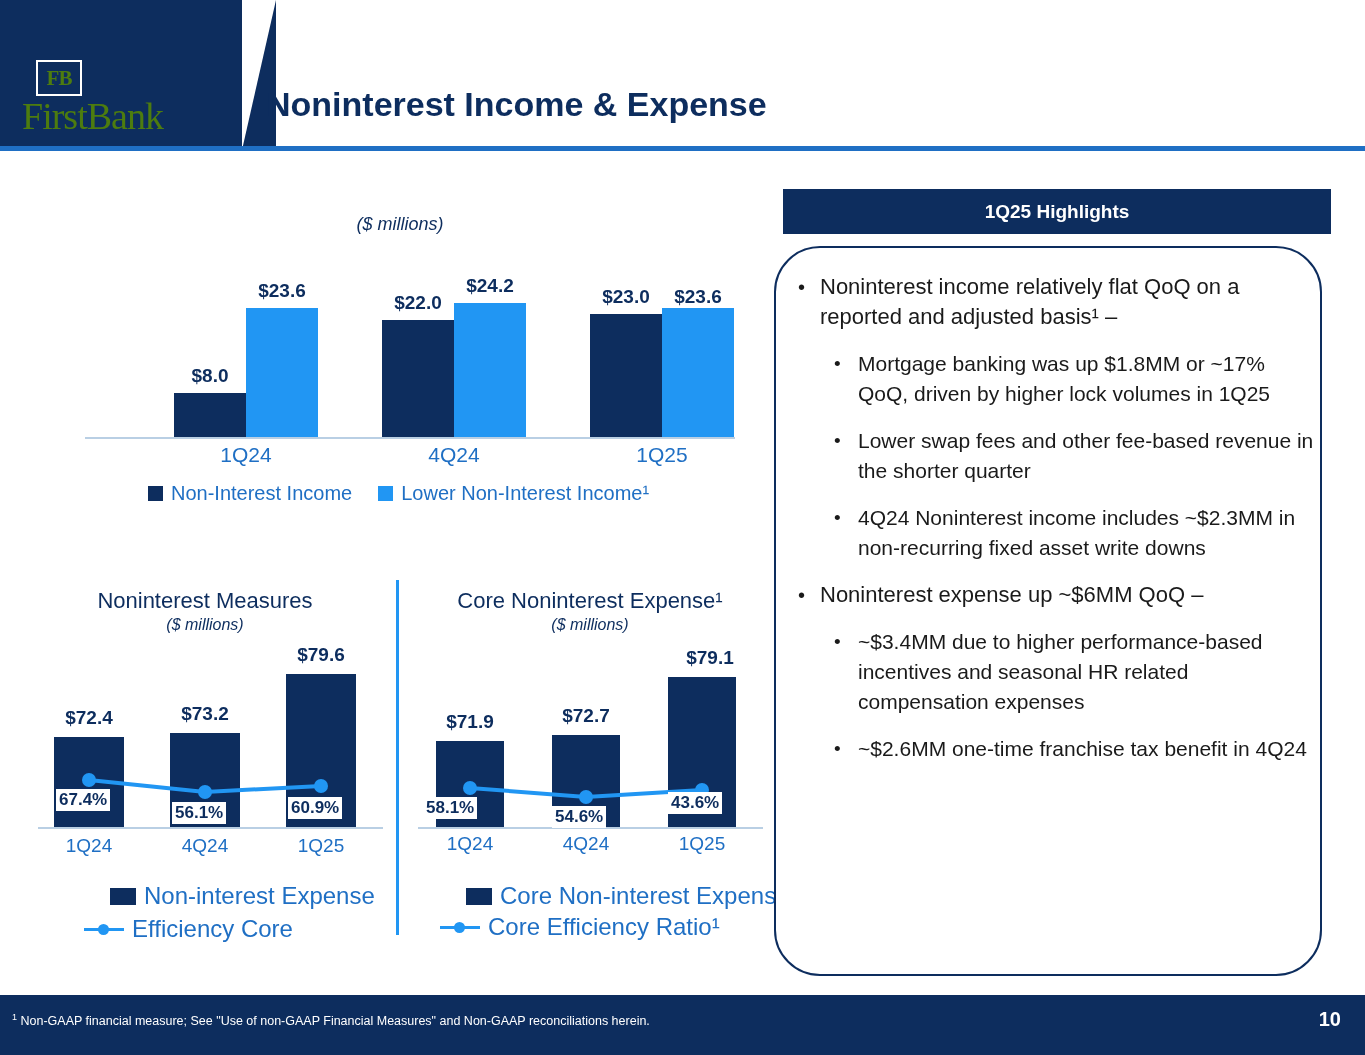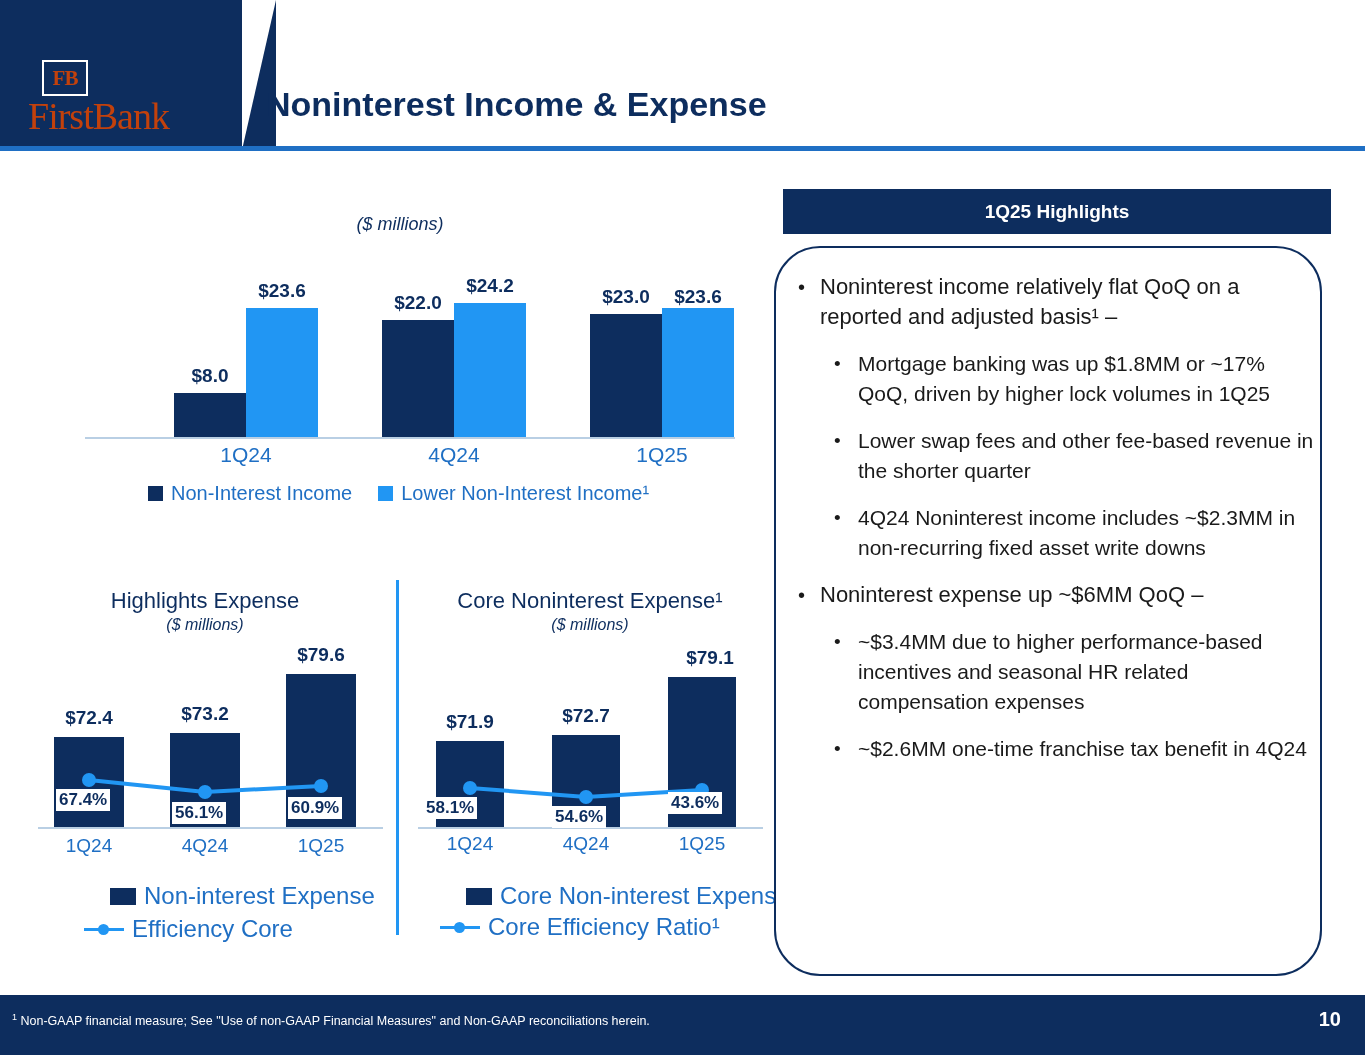--- a/index.html
+++ b/index.html
@@ -3,21 +3,21 @@
 <meta charset="utf-8">
 <style>
   html,body{margin:0;padding:0;}
   body{width:1365px;height:1055px;background:#ffffff;font-family:"Liberation Sans",sans-serif;position:relative;overflow:hidden;}
 
   
   .header{position:absolute;left:0;top:0;width:1365px;height:150px;background:#ffffff;}
   .header-band{position:absolute;left:0;top:0;width:242px;height:150px;background:#0d2d5e;}
   .header-band-tri{position:absolute;left:242px;top:0;width:0;height:0;border-style:solid;border-width:0 0 150px 34px;border-color:transparent transparent #0d2d5e transparent;}
   .header-rule{position:absolute;left:0;top:146px;width:1365px;height:5px;background:#1f6fc4;}
-  .logo{position:absolute;left:28px;top:60px;color:#c2410c;}
+  .logo{position:absolute;left:22px;top:60px;color:#4d7c0f;}
   .logo-fb{width:42px;height:32px;border:2px solid #ffffff;font-family:"Liberation Serif",serif;font-weight:bold;font-size:21px;line-height:32px;text-align:center;letter-spacing:-1px;margin-left:14px;}
   .logo-name{font-family:"Liberation Serif",serif;font-size:38px;line-height:40px;font-weight:normal;letter-spacing:-1px;}
   .slide-title{position:absolute;left:266px;top:85px;font-size:34px;font-weight:bold;color:#0d2d5e;letter-spacing:0px;}
 
   
   .footer{position:absolute;left:0;top:995px;width:1365px;height:60px;background:#0d2d5e;color:#ffffff;}
   .footnote{position:absolute;left:12px;top:1012px;font-size:12.5px;color:#ffffff;}
   .footnote sup{font-size:9px;}
   .page-num{position:absolute;right:24px;top:1008px;font-size:20px;font-weight:bold;color:#ffffff;}
 
@@ -116,21 +116,21 @@
   <div class="legend-item">
     <span class="swatch light"></span>
     <span class="legend-text">Lower Non-Interest Income¹</span>
   </div>
 </div>
 
 <div class="divider" style="left:396px;top:580px;height:355px;"></div>
 
 <div style="position:absolute;left:20px;top:588px;width:370px;">
   <div class="chart-title">
-    <div class="ct-small">Highlights Expense</div>
+    <div class="ct-small">Noninterest Measures</div>
     <div class="ct-sub-small">($ millions)</div>
   </div>
 </div>
 
 <div class="plot" style="position:absolute;left:20px;top:645px;width:370px;height:200px;">
   <div class="axis-line" style="left:18px;top:182px;width:345px;"></div>
 
   <div class="bar dark" style="left:34px;top:92px;width:70px;height:90px;"></div>
   <div class="bar dark" style="left:150px;top:88px;width:70px;height:94px;"></div>
   <div class="bar dark" style="left:266px;top:29px;width:70px;height:153px;"></div>

